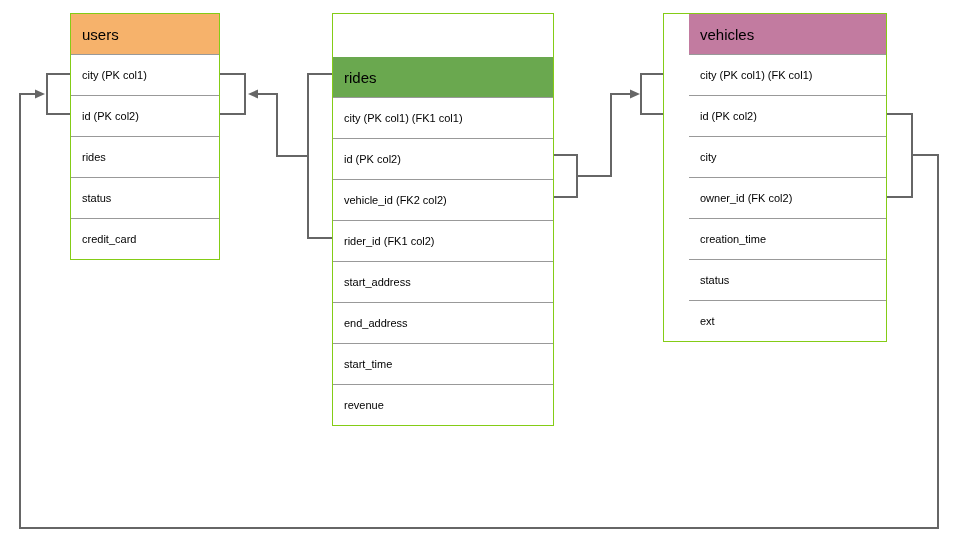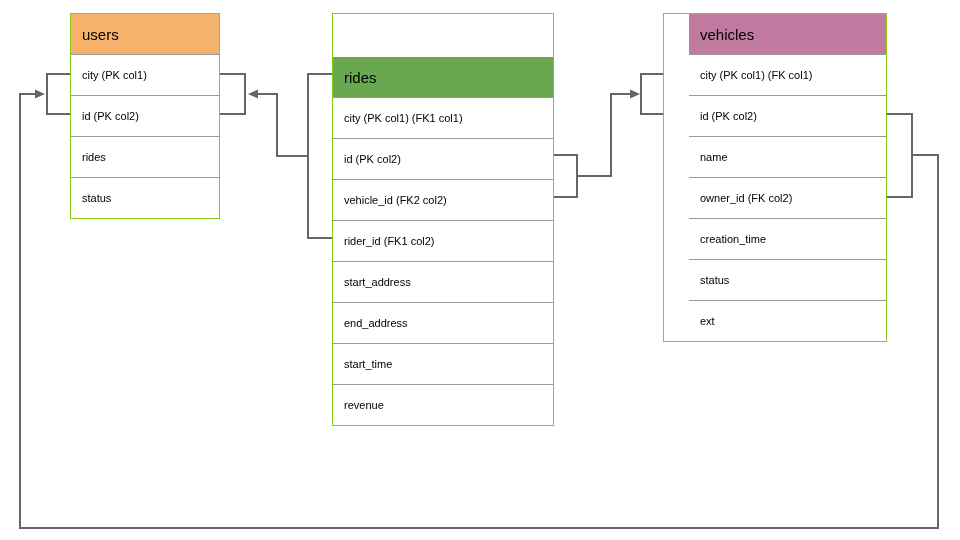--- a/index.html
+++ b/index.html
@@ -81,38 +81,39 @@
     <path d="M912,155 L938,155 L938,528 L20,528 L20,94 L36,94" fill="none" stroke-width="2" stroke="#666666"></path>
     <polygon points="45,94 35,89.5 35,98.5" fill="#666666"></polygon>
   </svg>
 
   <div class="er-table" id="tbl-users">
     <div class="er-header" style="background-color: rgb(246, 178, 107);">users</div>
     <div class="er-row">city (PK col1)</div>
     <div class="er-row">id (PK col2)</div>
     <div class="er-row">rides</div>
     <div class="er-row">status</div>
+    <div class="er-row">credit_card</div>
   </div>
 
   <div class="er-table" id="tbl-rides">
     <div class="er-header" style="background-color: rgb(106, 168, 79); margin-top: 43px;">rides</div>
     <div class="er-row">city (PK col1) (FK1 col1)</div>
     <div class="er-row">id (PK col2)</div>
     <div class="er-row">vehicle_id (FK2 col2)</div>
     <div class="er-row">rider_id (FK1 col2)</div>
     <div class="er-row">start_address</div>
     <div class="er-row">end_address</div>
     <div class="er-row">start_time</div>
     <div class="er-row">revenue</div>
   </div>
 
   <div class="er-table" id="tbl-vehicles">
     <div class="er-header" style="background-color: rgb(194, 123, 160);">vehicles</div>
     <div class="er-row">city (PK col1) (FK col1)</div>
     <div class="er-row">id (PK col2)</div>
-    <div class="er-row">name</div>
+    <div class="er-row">city</div>
     <div class="er-row">owner_id (FK col2)</div>
     <div class="er-row">creation_time</div>
     <div class="er-row">status</div>
     <div class="er-row">ext</div>
   </div>
 
 </div>
 
 </body></html>

